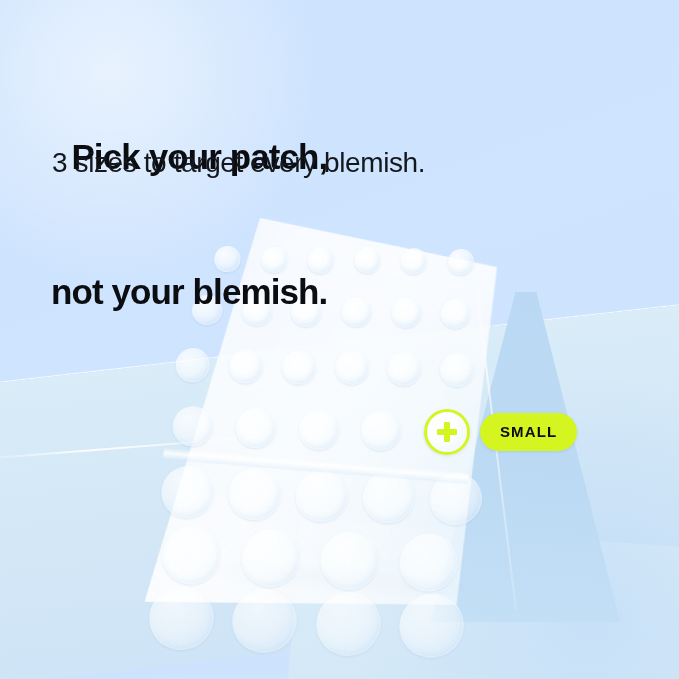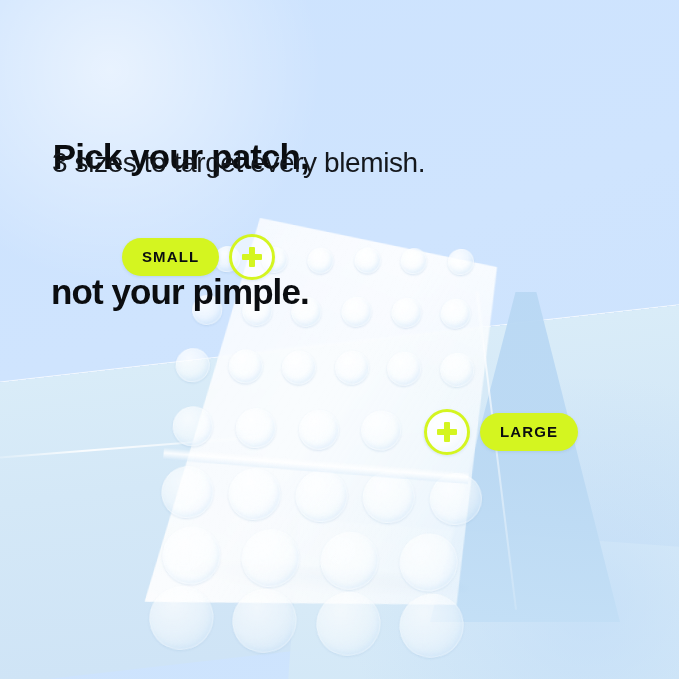--- a/index.html
+++ b/index.html
@@ -290,28 +290,24 @@
           <div class="patch" style="width: 64px; height: 64px; left: 89.25px; top: 369.8px; opacity: 0.71;"></div>
           <div class="patch" style="width: 64px; height: 64px; left: 172.5px; top: 367.6px; opacity: 0.71;"></div>
           <div class="patch" style="width: 64px; height: 64px; left: 255.75px; top: 365.4px; opacity: 0.71;"></div>
         </div>
       <div class="sheet-fold"></div>
     </div>
   </div>
 
   <div class="headline">
     <span class="line">Pick your patch,</span>
-    <span class="line">not your pimple.</span>
+    <span class="line">not your blemish.</span>
   </div>
   <div class="subhead">3 sizes to target every blemish.</div>
 
-  <div class="badge" id="badge-small">
+
+
+  <div class="badge" id="badge-medium">
     <span class="pill">SMALL</span>
     <span class="plus-icon"></span>
   </div>
 
-
-  <div class="badge" id="badge-medium">
-    <span class="pill">LARGE</span>
-    <span class="plus-icon"></span>
-  </div>
-
 </div>
 
 </body></html>

